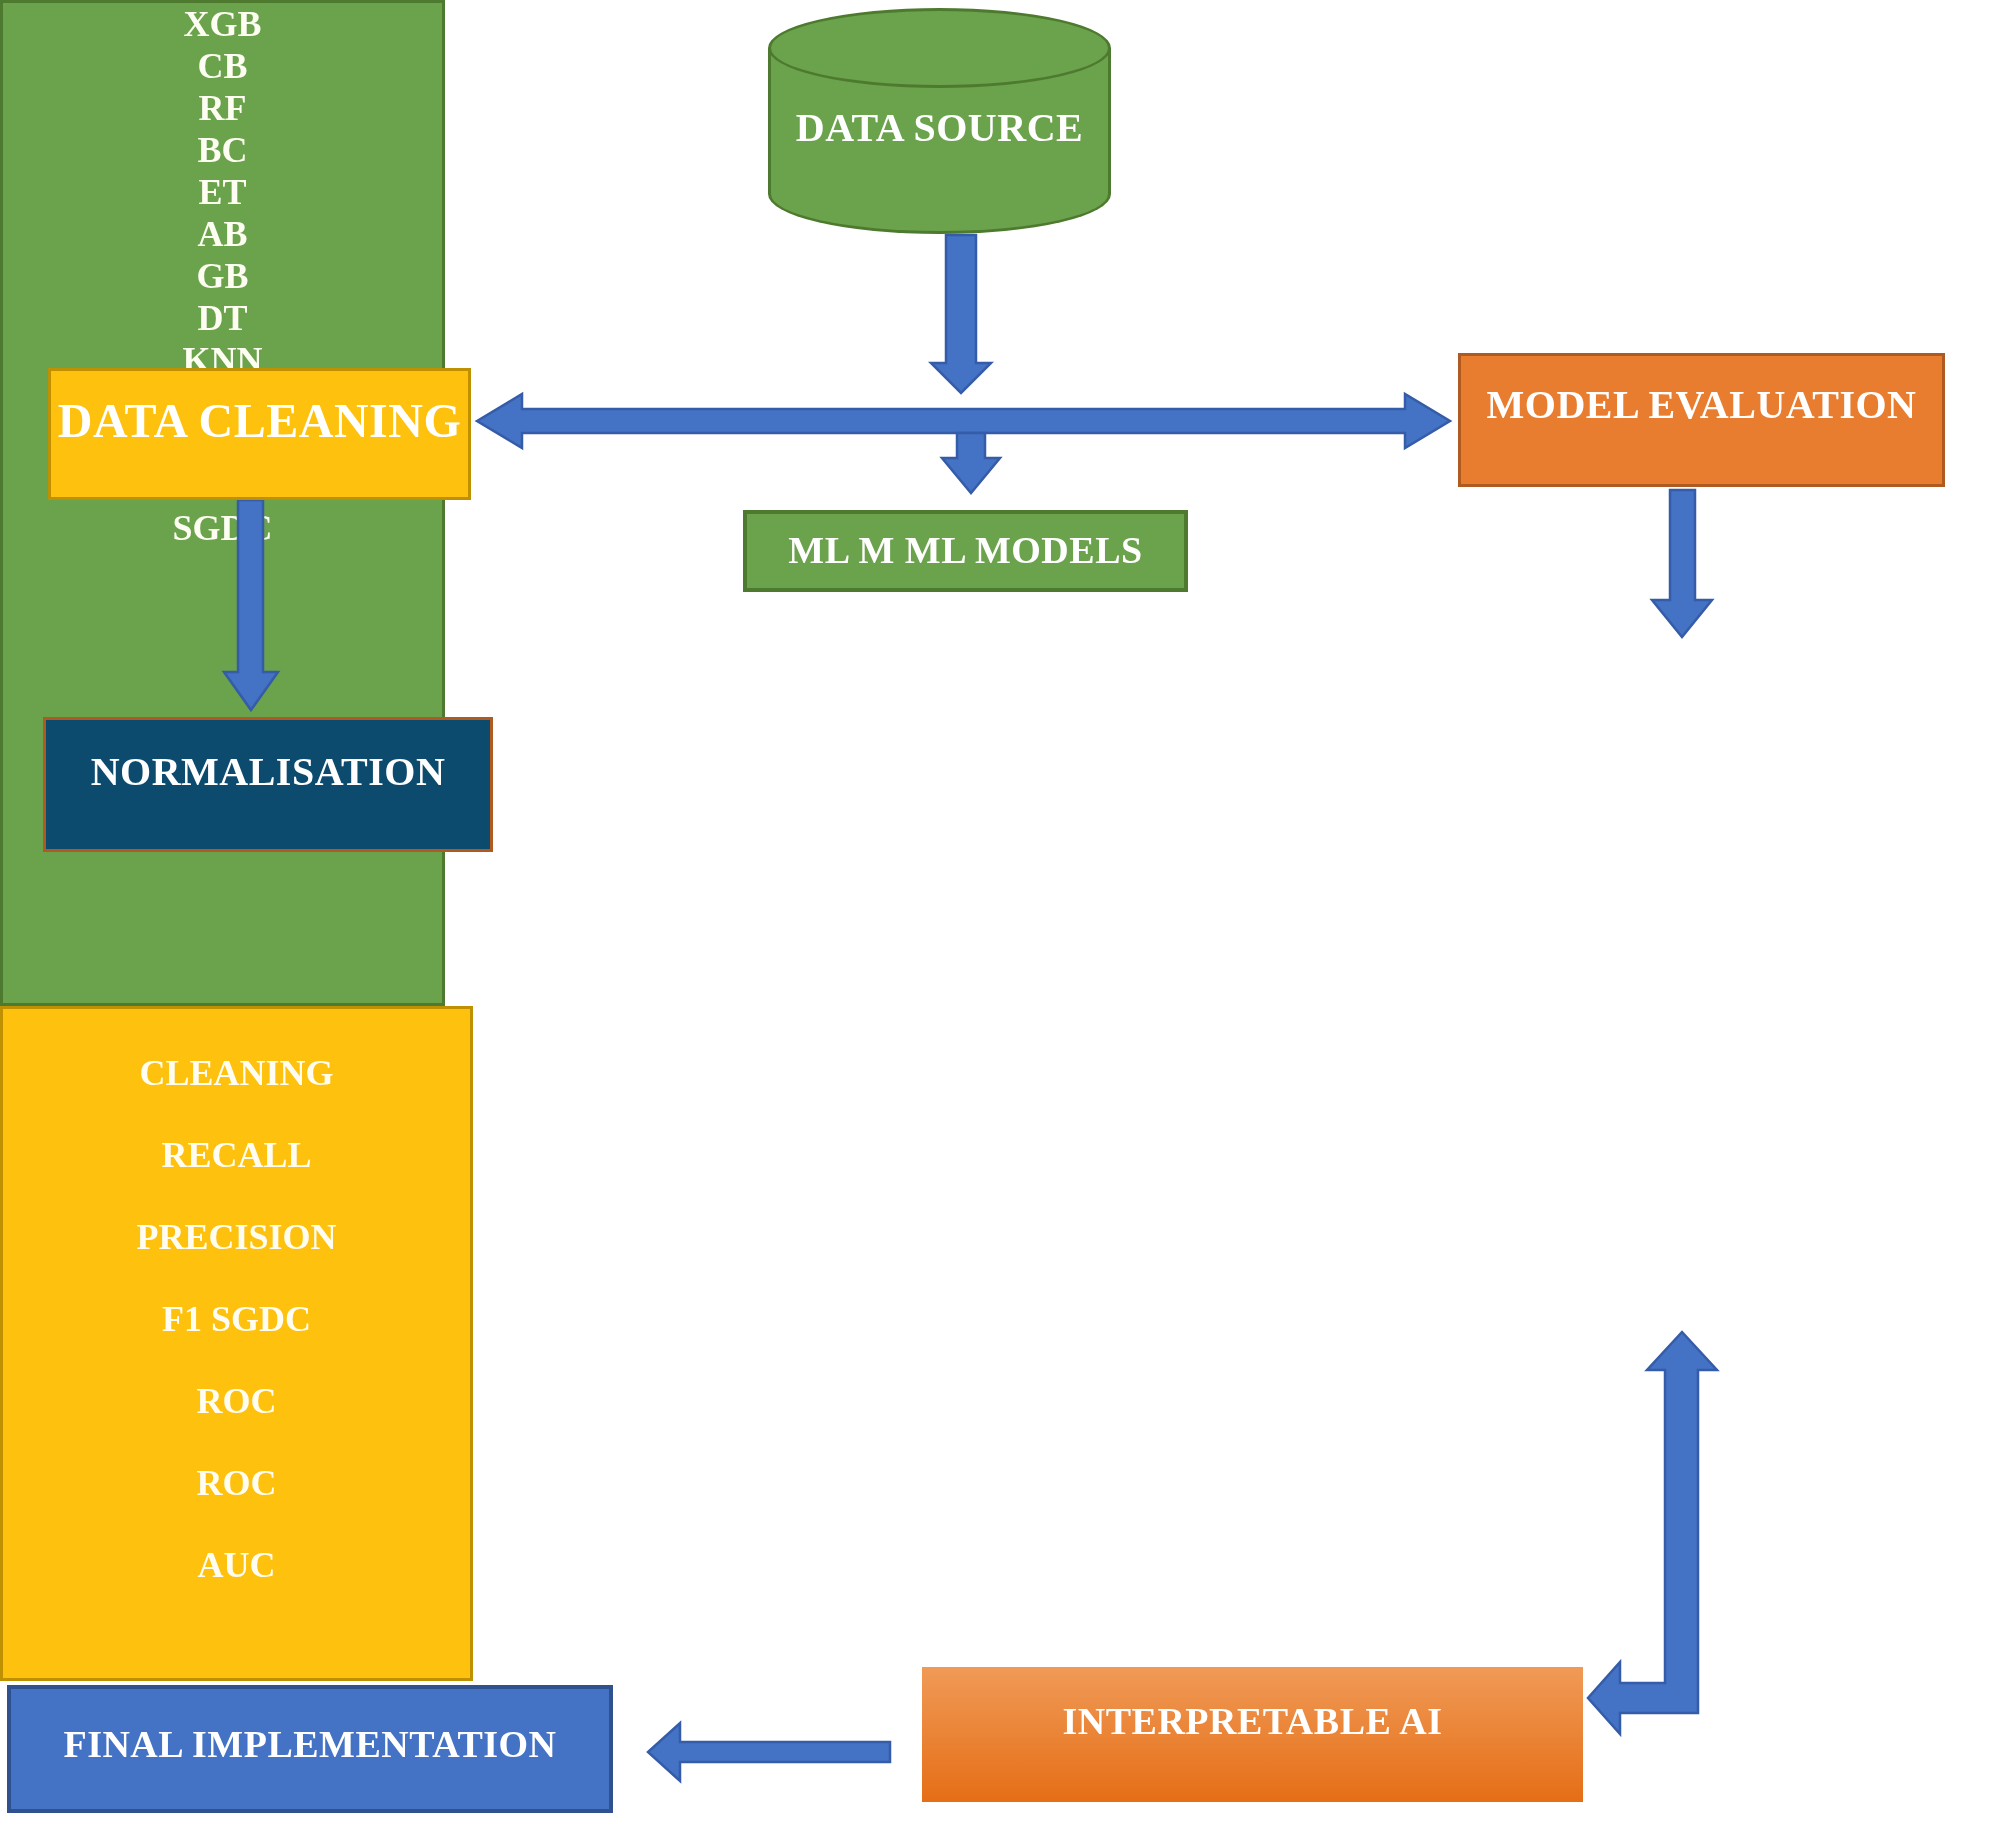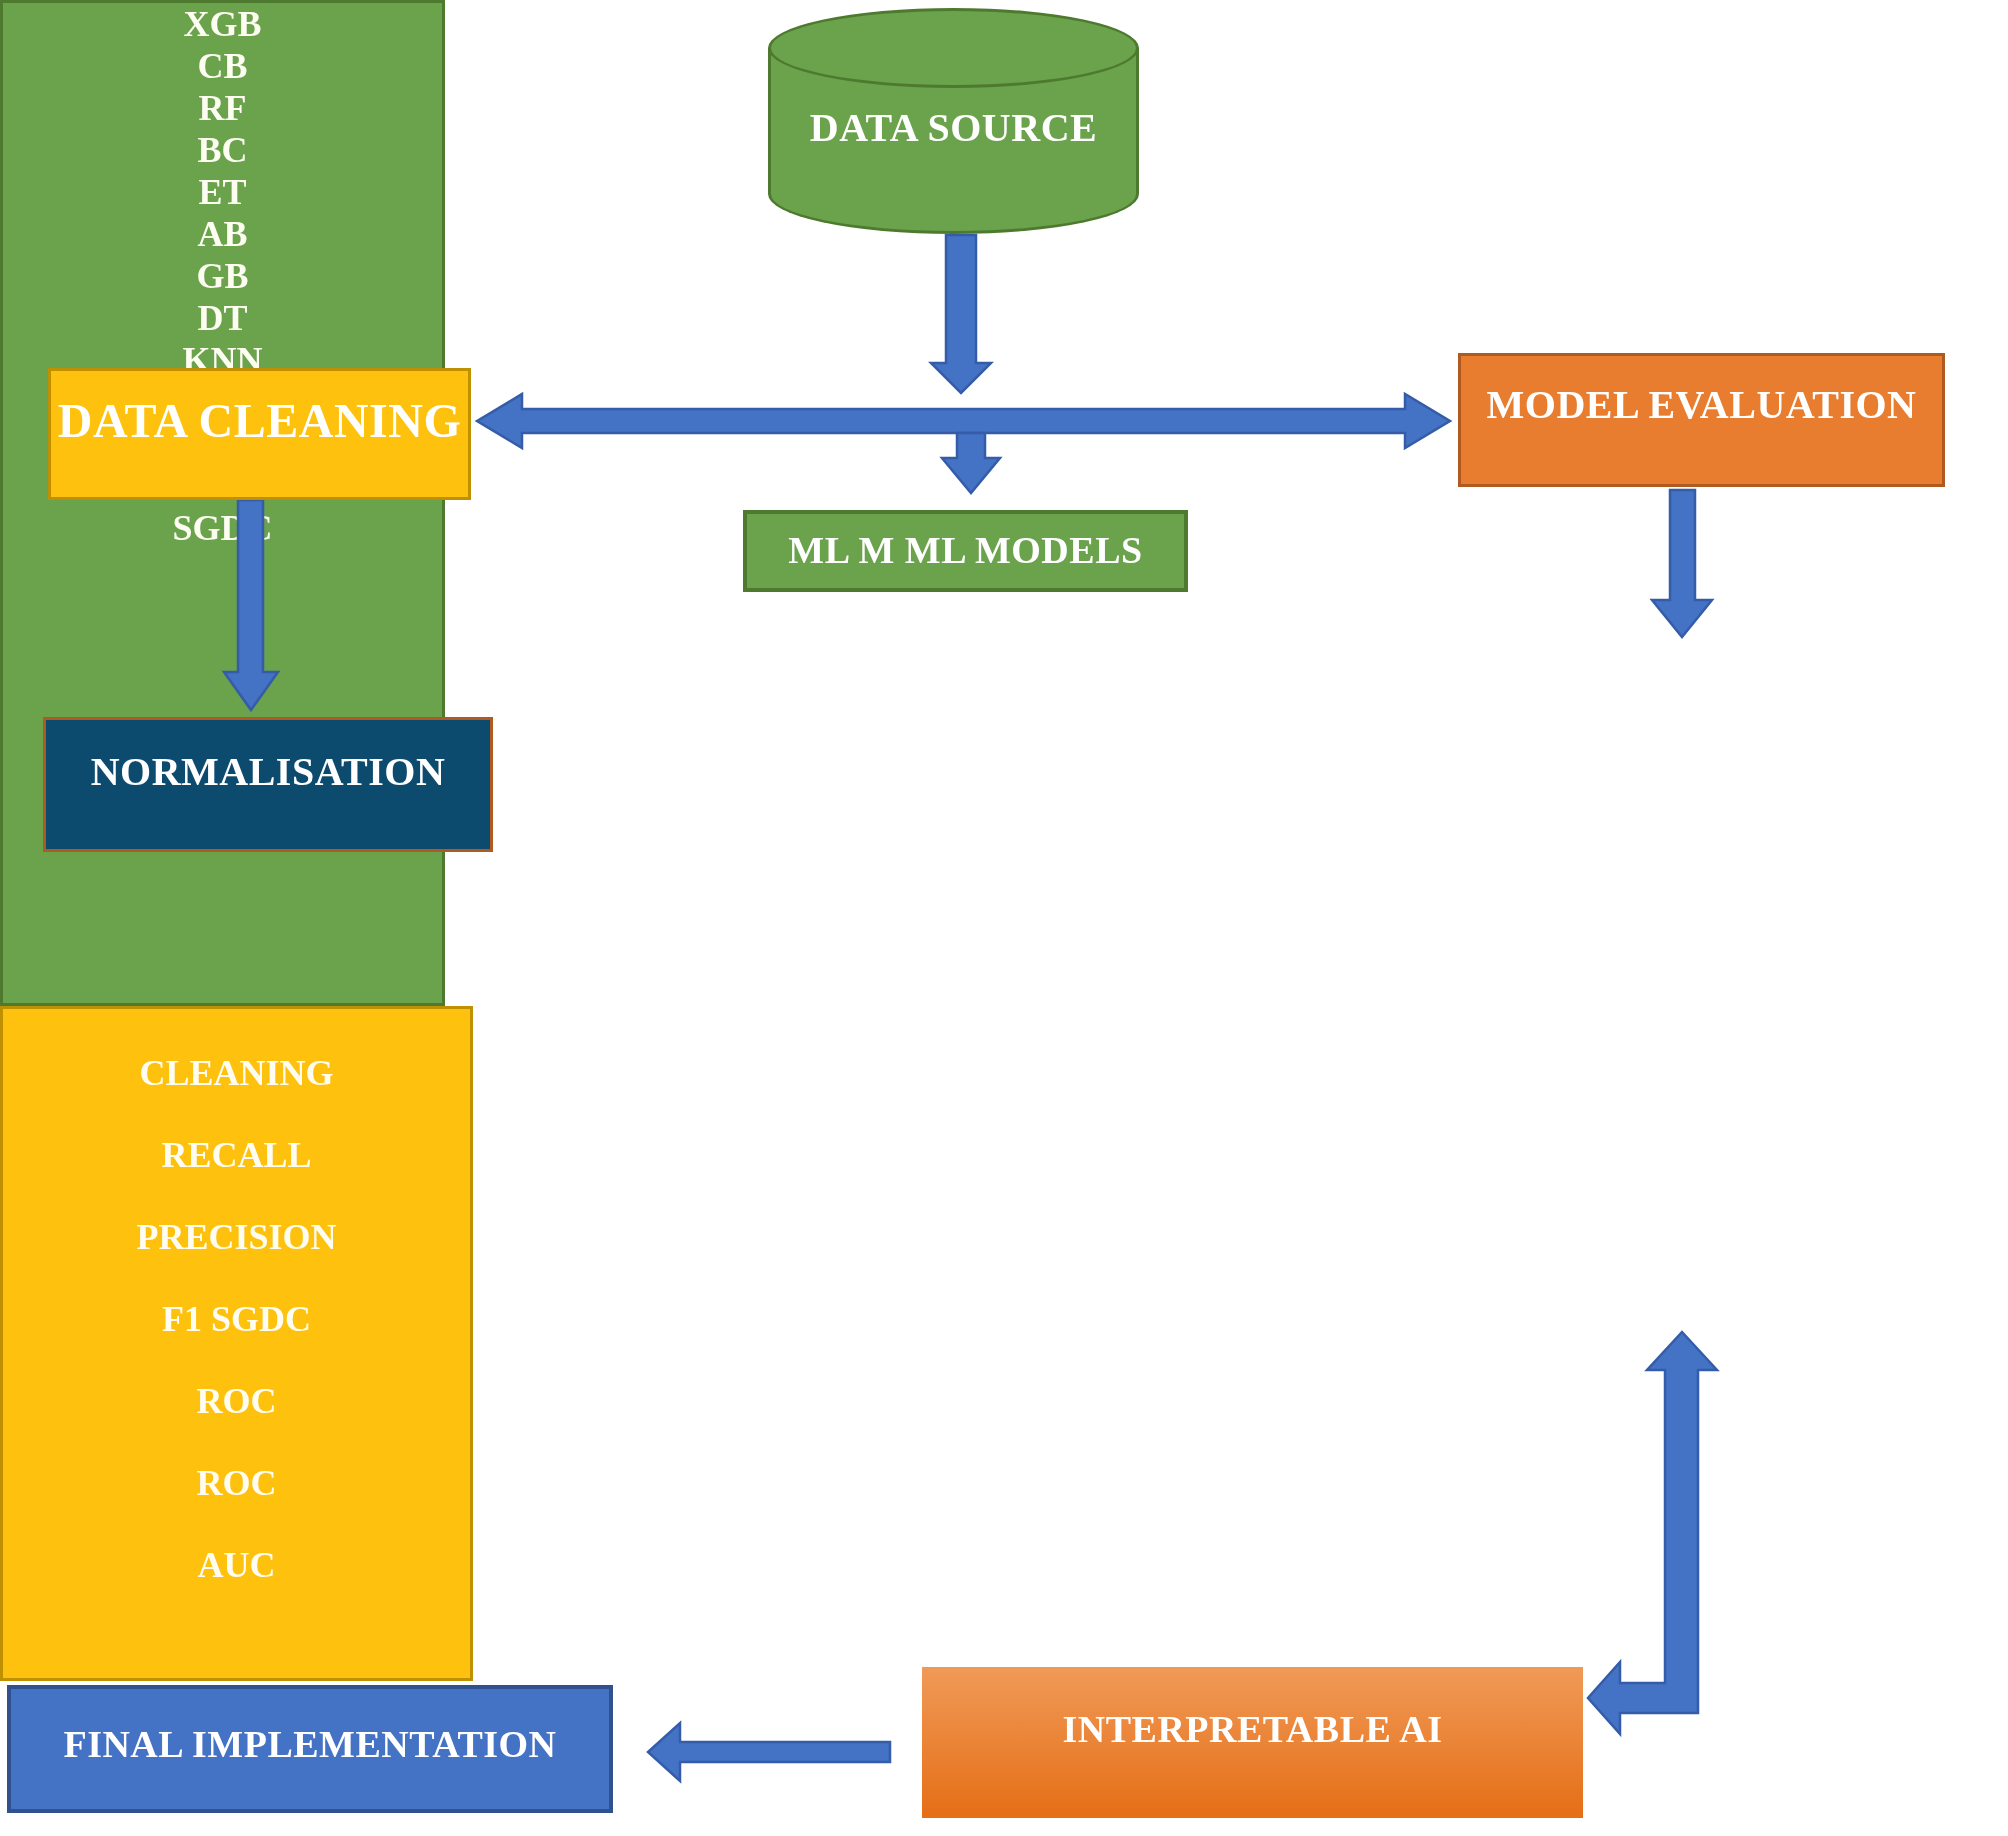--- a/index.html
+++ b/index.html
@@ -47,31 +47,31 @@
     font-size:36px;color:#fdfdf2;font-weight:bold;box-sizing:border-box;
   }
   #metrics{
     left:1430px;top:642px;width:473px;height:675px;
     background:#FEC10D;border:3px solid #BF9000;
     display:flex;flex-direction:column;justify-content:center;align-items:center;
     gap:40px;font-size:36px;color:#fffdf2;font-weight:bold;
     box-sizing:border-box;padding-bottom:50px;
   }
   #interpretable-ai{
-    left:922px;top:1667px;width:661px;height:151px;
+    left:922px;top:1667px;width:661px;height:135px;
     background:linear-gradient(180deg,#F09A57 0%,#E56E16 100%);
     font-size:38px;padding-bottom:26px;
   }
   #final-implementation{
     left:7px;top:1685px;width:606px;height:128px;
     background:#4472C4;border:4px solid #2F528F;
     font-size:38px;padding-bottom:8px;
   }
   
-  #data-source{position:absolute;left:768px;top:8px;width:371px;height:226px;}
+  #data-source{position:absolute;left:768px;top:8px;width:343px;height:226px;}
   .cyl-body{
     position:absolute;left:0;top:40px;width:100%;height:186px;
     background:#6BA24C;border:3px solid #4E7A2F;border-top:none;
     border-radius:0 0 50% 50% / 0 0 40px 40px;
     box-sizing:border-box;
   }
   .cyl-top{
     position:absolute;left:0;top:0;width:100%;height:80px;
     background:#6BA24C;border:3px solid #4E7A2F;
     border-radius:50%;

